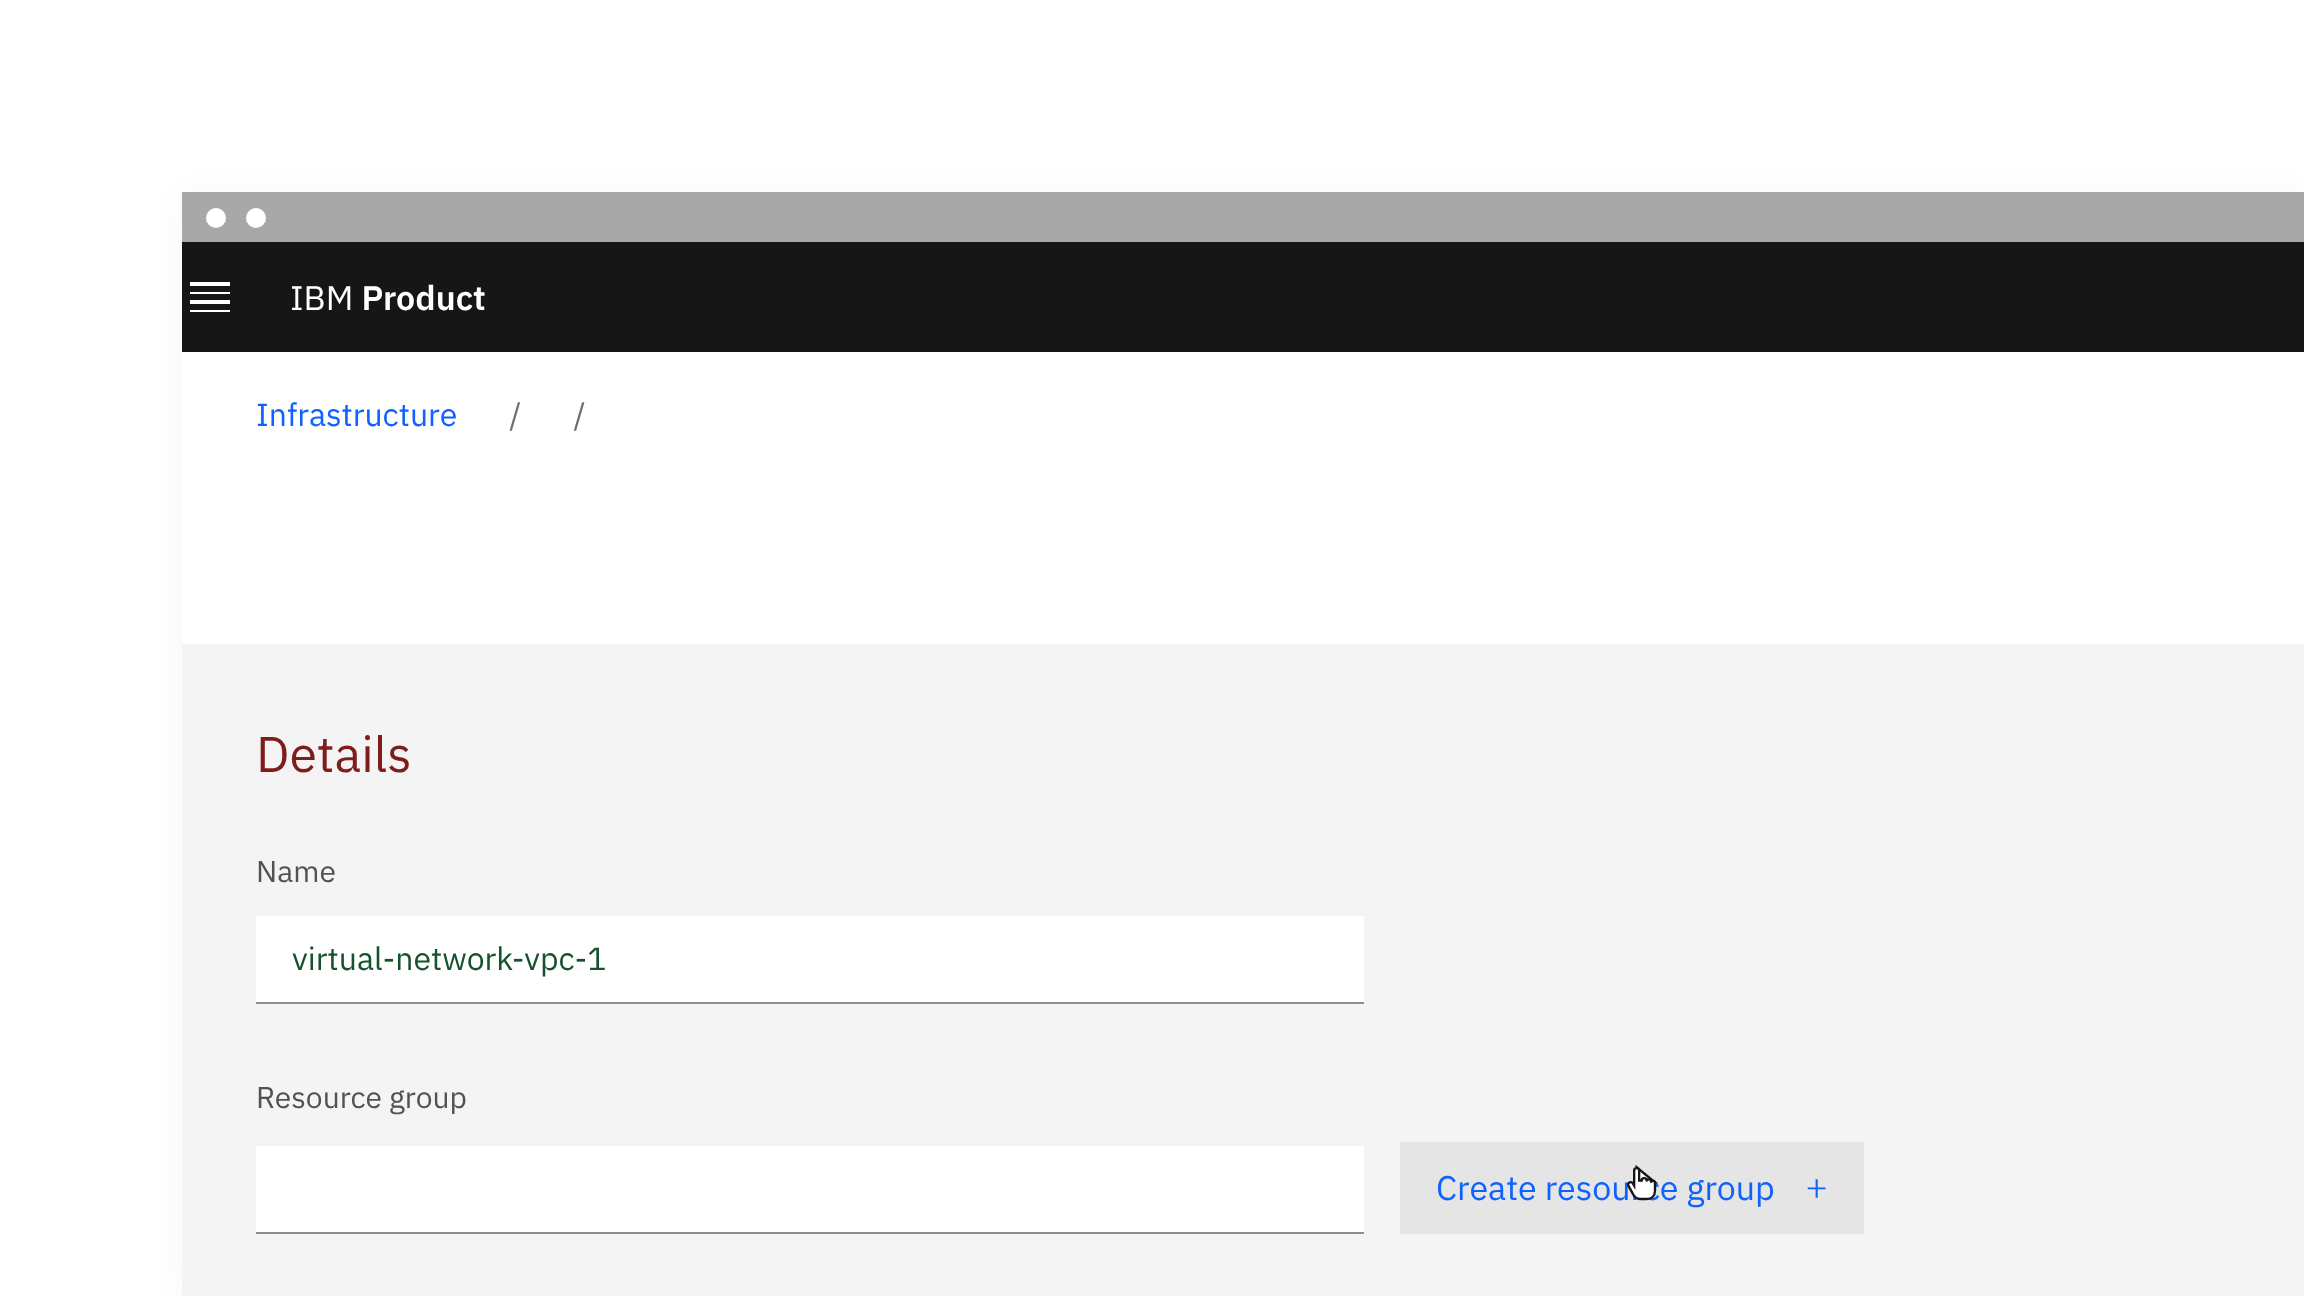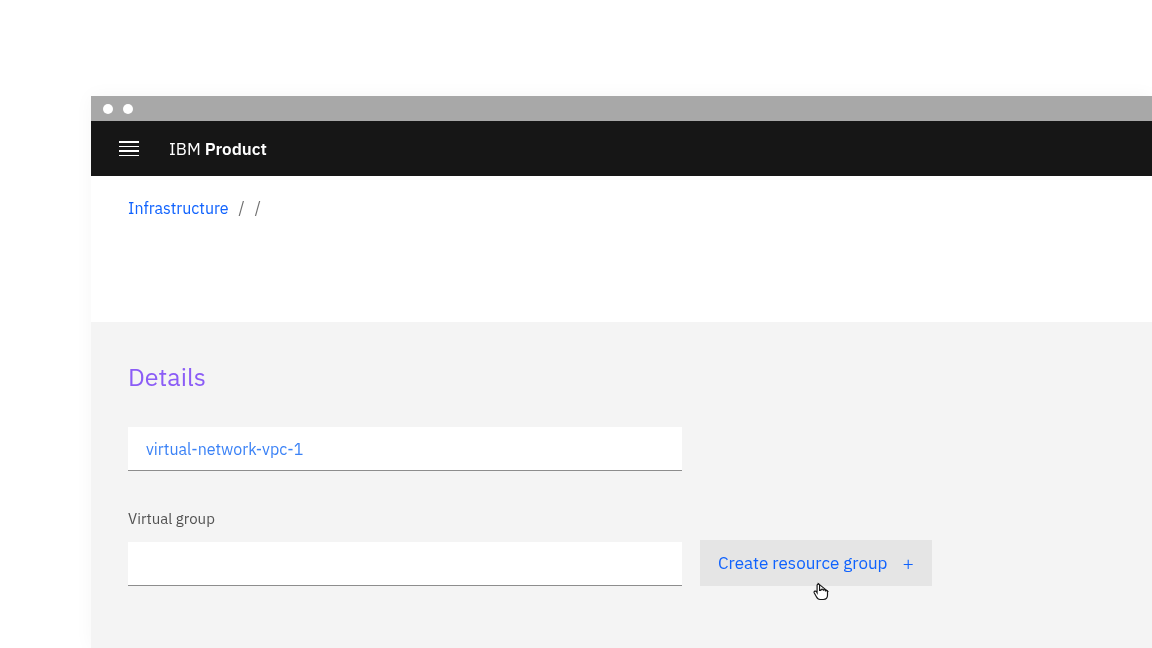--- a/index.html
+++ b/index.html
@@ -34,21 +34,21 @@
       width: 10px;
       height: 10px;
       border-radius: 50%;
       background: #ffffff;
     }
     .top-header {
       height: 55px;
       background: #161616;
       display: flex;
       align-items: center;
-      padding: 0 28px;
+      padding: 0 4px;
     }
     .hamburger {
       width: 20px;
       height: 20px;
       display: flex;
       flex-direction: column;
       justify-content: center;
       gap: 3px;
       cursor: pointer;
     }
@@ -68,21 +68,21 @@
       font-weight: 600;
     }
     .breadcrumb-area {
       background: #ffffff;
       padding: 22px 37px 0 37px;
       height: 146px;
     }
     .breadcrumb {
       display: flex;
       align-items: center;
-      gap: 10px;
+      gap: 26px;
       font-size: 16px;
     }
     .breadcrumb a {
       color: #0f62fe;
       text-decoration: none;
       cursor: pointer;
     }
     .breadcrumb .sep {
       color: #6f6f6f;
     }
@@ -94,38 +94,38 @@
       letter-spacing: 0;
     }
     .details-section {
       background: #f4f4f4;
       padding: 38px 37px 60px 37px;
       min-height: 328px;
     }
     .section-heading {
       font-size: 25px;
       font-weight: 400;
-      color: #8b5cf6;
+      color: #7f1d1d;
       margin-bottom: 34px;
     }
     .form-label {
       font-size: 15px;
       color: #525252;
       margin-bottom: 12px;
       display: block;
     }
     .text-input {
       width: 554px;
       height: 44px;
       background: #ffffff;
       border: none;
       border-bottom: 1px solid #8d8d8d;
       padding: 0 18px;
       font-size: 16px;
-      color: #3b82f6;
+      color: #14532d;
       outline: none;
     }
     .form-group {
       margin-bottom: 38px;
     }
     .form-row {
       display: flex;
       align-items: flex-end;
       gap: 18px;
     }
@@ -183,25 +183,26 @@
       <a>Infrastructure</a>
       <span class="sep">/</span>
       <span class="sep">/</span>
     </div>
   </div>
 
   <div class="details-section">
     <h2 class="section-heading">Details</h2>
 
     <div class="form-group">
+      <label class="form-label">Name</label>
       <input type="text" class="text-input" value="virtual-network-vpc-1" style="">
     </div>
 
     <div class="form-group">
-      <label class="form-label">Virtual group</label>
+      <label class="form-label">Resource group</label>
       <div class="form-row">
         <input type="text" class="text-input" value="" style="">
         <button class="create-rg-btn">
           <span>Create resource group</span>
           <span class="plus-icon">+</span>
         </button>
       </div>
     </div>
   </div>
 </div>

